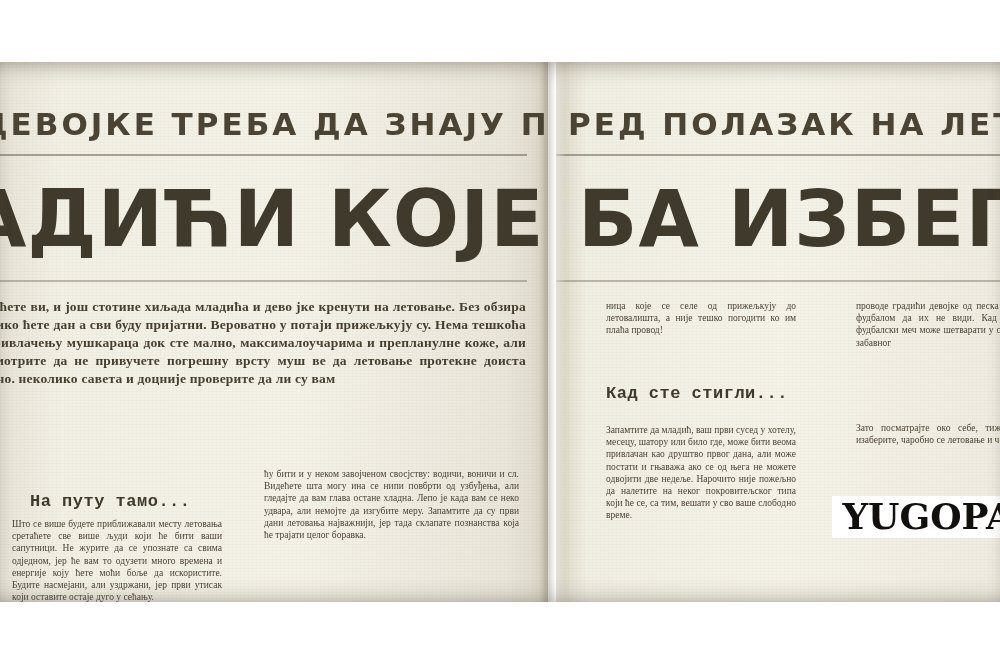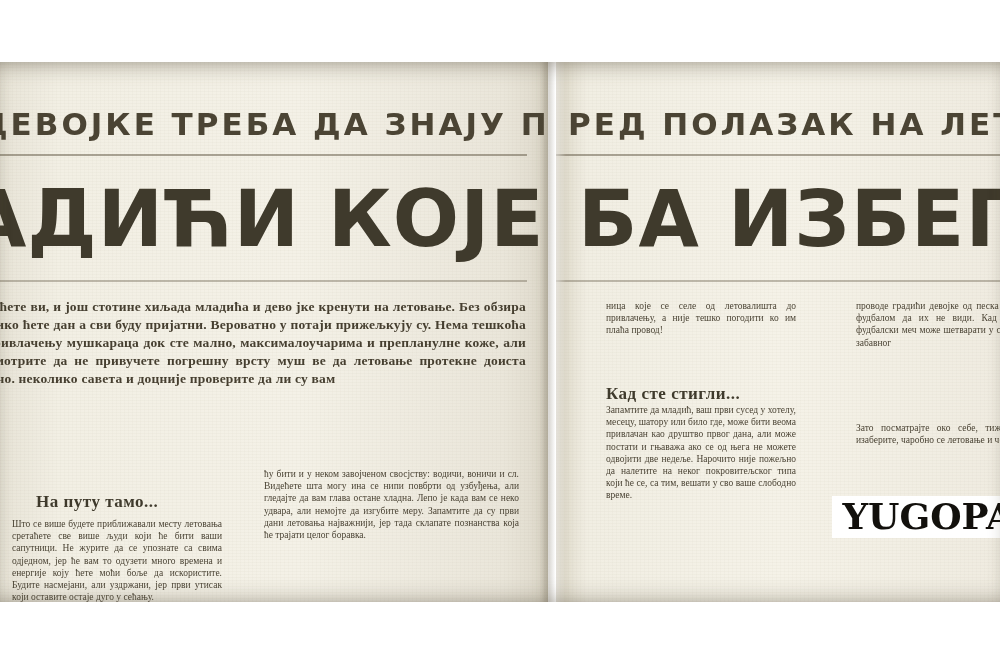--- a/index.html
+++ b/index.html
@@ -132,45 +132,45 @@
     top: 236px;
     width: 552px;
     font-size: 13.5px;
     line-height: 18px;
     font-weight: bold;
     letter-spacing: .2px;
   }
 
   .sub-head {
     position: absolute;
-    font-family: Liberation Serif, serif;
+    font-family: Liberation Mono, monospace;
     font-weight: bold;
     color: #3f3a2c;
     font-size: 17px;
     letter-spacing: .5px;
   }
 
   .col {
     position: absolute;
     color: #4a4334;
     font-size: 9.5px;
     line-height: 12.2px;
     text-align: justify;
     font-family: "Liberation Serif", serif;
   }
 
   
-  .l-subhead { left: 44px;  top: 430px; }
+  .l-subhead { left: 38px;  top: 430px; }
   .l-col1 { left: 20px;  top: 456px; width: 210px; }
   .l-col2 { left: 272px; top: 406px; width: 255px; }
 
   
   .r-col1 { left: 50px;  top: 238px; width: 190px; }
   .r-subhead { left: 50px; top: 322px; }
-  .r-col1b { left: 50px; top: 342px; width: 190px; }
+  .r-col1b { left: 50px; top: 362px; width: 190px; }
   .r-col2 { left: 300px; top: 238px; width: 200px; }
   .r-col2b { left: 300px; top: 360px; width: 200px; }
 
   
   .watermark {
     position: absolute;
     right: -6px;
     bottom: 64px;
     font-family: "DejaVu Serif", serif;
     font-weight: bold;
@@ -222,21 +222,21 @@
       <div class="grain"></div>
 
       <div class="kicker kicker-right">РЕД ПОЛАЗАК НА ЛЕТОВ</div>
 
       <div class="rule rule-right"></div>
 
       <div class="headline headline-right">БА ИЗБЕГАВА</div>
 
       <div class="rule2 rule2-right"></div>
 
-      <div class="col r-col1">ница које се селе од летовалишта до привлачењу, а није тешко погодити ко им плаћа провод!</div>
+      <div class="col r-col1">ница које се селе од прижељкују до летовалишта, а није тешко погодити ко им плаћа провод!</div>
 
       <div class="sub-head r-subhead">Кад сте стигли...</div>
 
       <div class="col r-col1b">Запамтите да младић, ваш први сусед у хотелу, месецу, шатору или било где, може бити веома привлачан као друштво првог дана, али може постати и гњаважа ако се од њега не можете одвојити две недеље. Нарочито није пожељно да налетите на неког покровитељског типа који ће се, са тим, вешати у сво ваше слободно време.</div>
 
       <div class="col r-col2">проводе градићи девојке од песка или се то ђе фудбалом да их не види. Кад падне ставе фудбалски меч може шетварати у свом стојног и забавног</div>
 
       <div class="col r-col2b">Зато посматрајте око себе, тиже слету ану изаберите, чаробно се летовање и чекајте!</div>
 
       <div class="watermark">YUGOPA</div>

